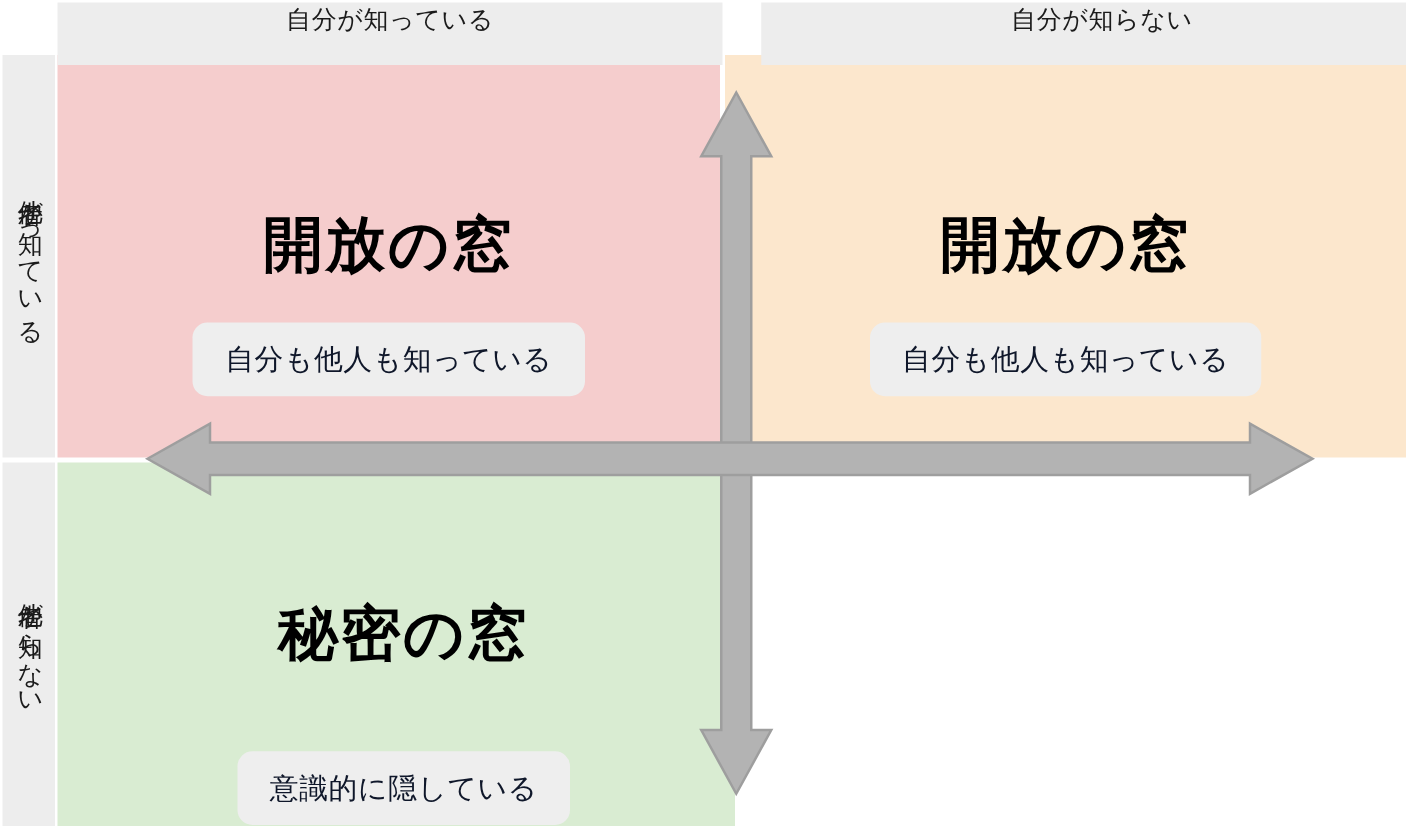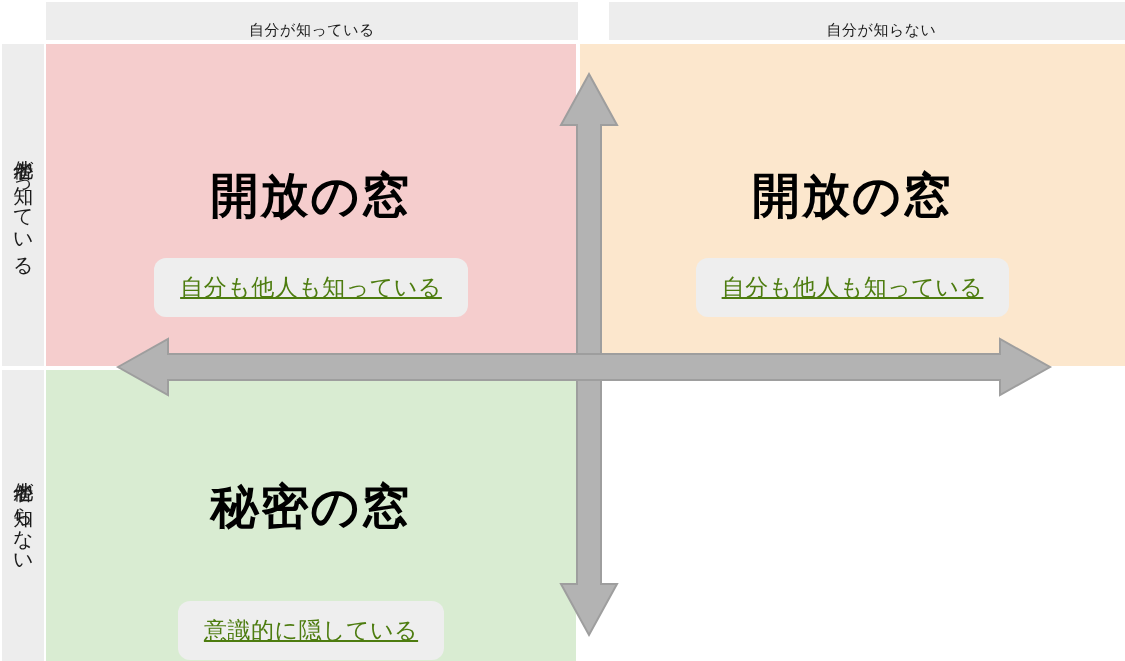--- a/index.html
+++ b/index.html
@@ -17,26 +17,26 @@
     width: 1125px;
     height: 661px;
     background: #ffffff;
     overflow: hidden;
   }
 
   
   .col-header {
     position: absolute;
     top: 2px;
-    height: 38px;
+    height: 50px;
     background: #ededed;
     display: flex;
-    align-items: flex-end;
+    align-items: flex-start;
     justify-content: center;
-    font-size: 15px;
+    font-size: 20px;
     color: #1b1b1b;
     letter-spacing: 0.5px;
     overflow: hidden;
   }
   .col-header.left  { left: 46px;  width: 532px; }
   .col-header.right { left: 609px; width: 545px; }
 
   
   .row-header {
     position: absolute;
@@ -62,44 +62,43 @@
   
   .quad {
     position: absolute;
     display: flex;
     flex-direction: column;
     align-items: center;
     overflow: hidden;
   }
   .quad.tl { left: 46px;  top: 44px;  width: 530px; height: 322px; }
   .quad.tr { left: 580px; top: 44px;  width: 545px; height: 322px; }
-  .quad.bl { left: 46px;  top: 370px; width: 530px; height: 291px; }
+  .quad.bl { left: 46px;  top: 370px; width: 530px; height: 291px; padding-left: 12px; }
   .quad.br { left: 580px; top: 370px; width: 545px; height: 291px; }
 
   .quad-title {
     font-weight: bold;
     font-size: 48px;
     color: #000000;
     letter-spacing: 2px;
     white-space: nowrap;
   }
   .quad.tl .quad-title,
   .quad.tr .quad-title { margin-top: 120px; }
   .quad.bl .quad-title,
   .quad.br .quad-title { margin-top: 105px; }
 
   .quad-pill {
     background: #eeeeee;
     border-radius: 12px;
-    color: #4d7c0f;
+    color: #0f172a;
     font-size: 23px;
     letter-spacing: 0.5px;
     white-space: nowrap;
     padding: 14px 26px;
-    text-decoration: underline;
   }
   .quad.tl .quad-pill,
   .quad.tr .quad-pill { margin-top: 30px; }
   .quad.bl .quad-pill,
   .quad.br .quad-pill { margin-top: 62px; }
 
   
   .arrow-layer {
     position: absolute;
     left: 0; top: 0;

